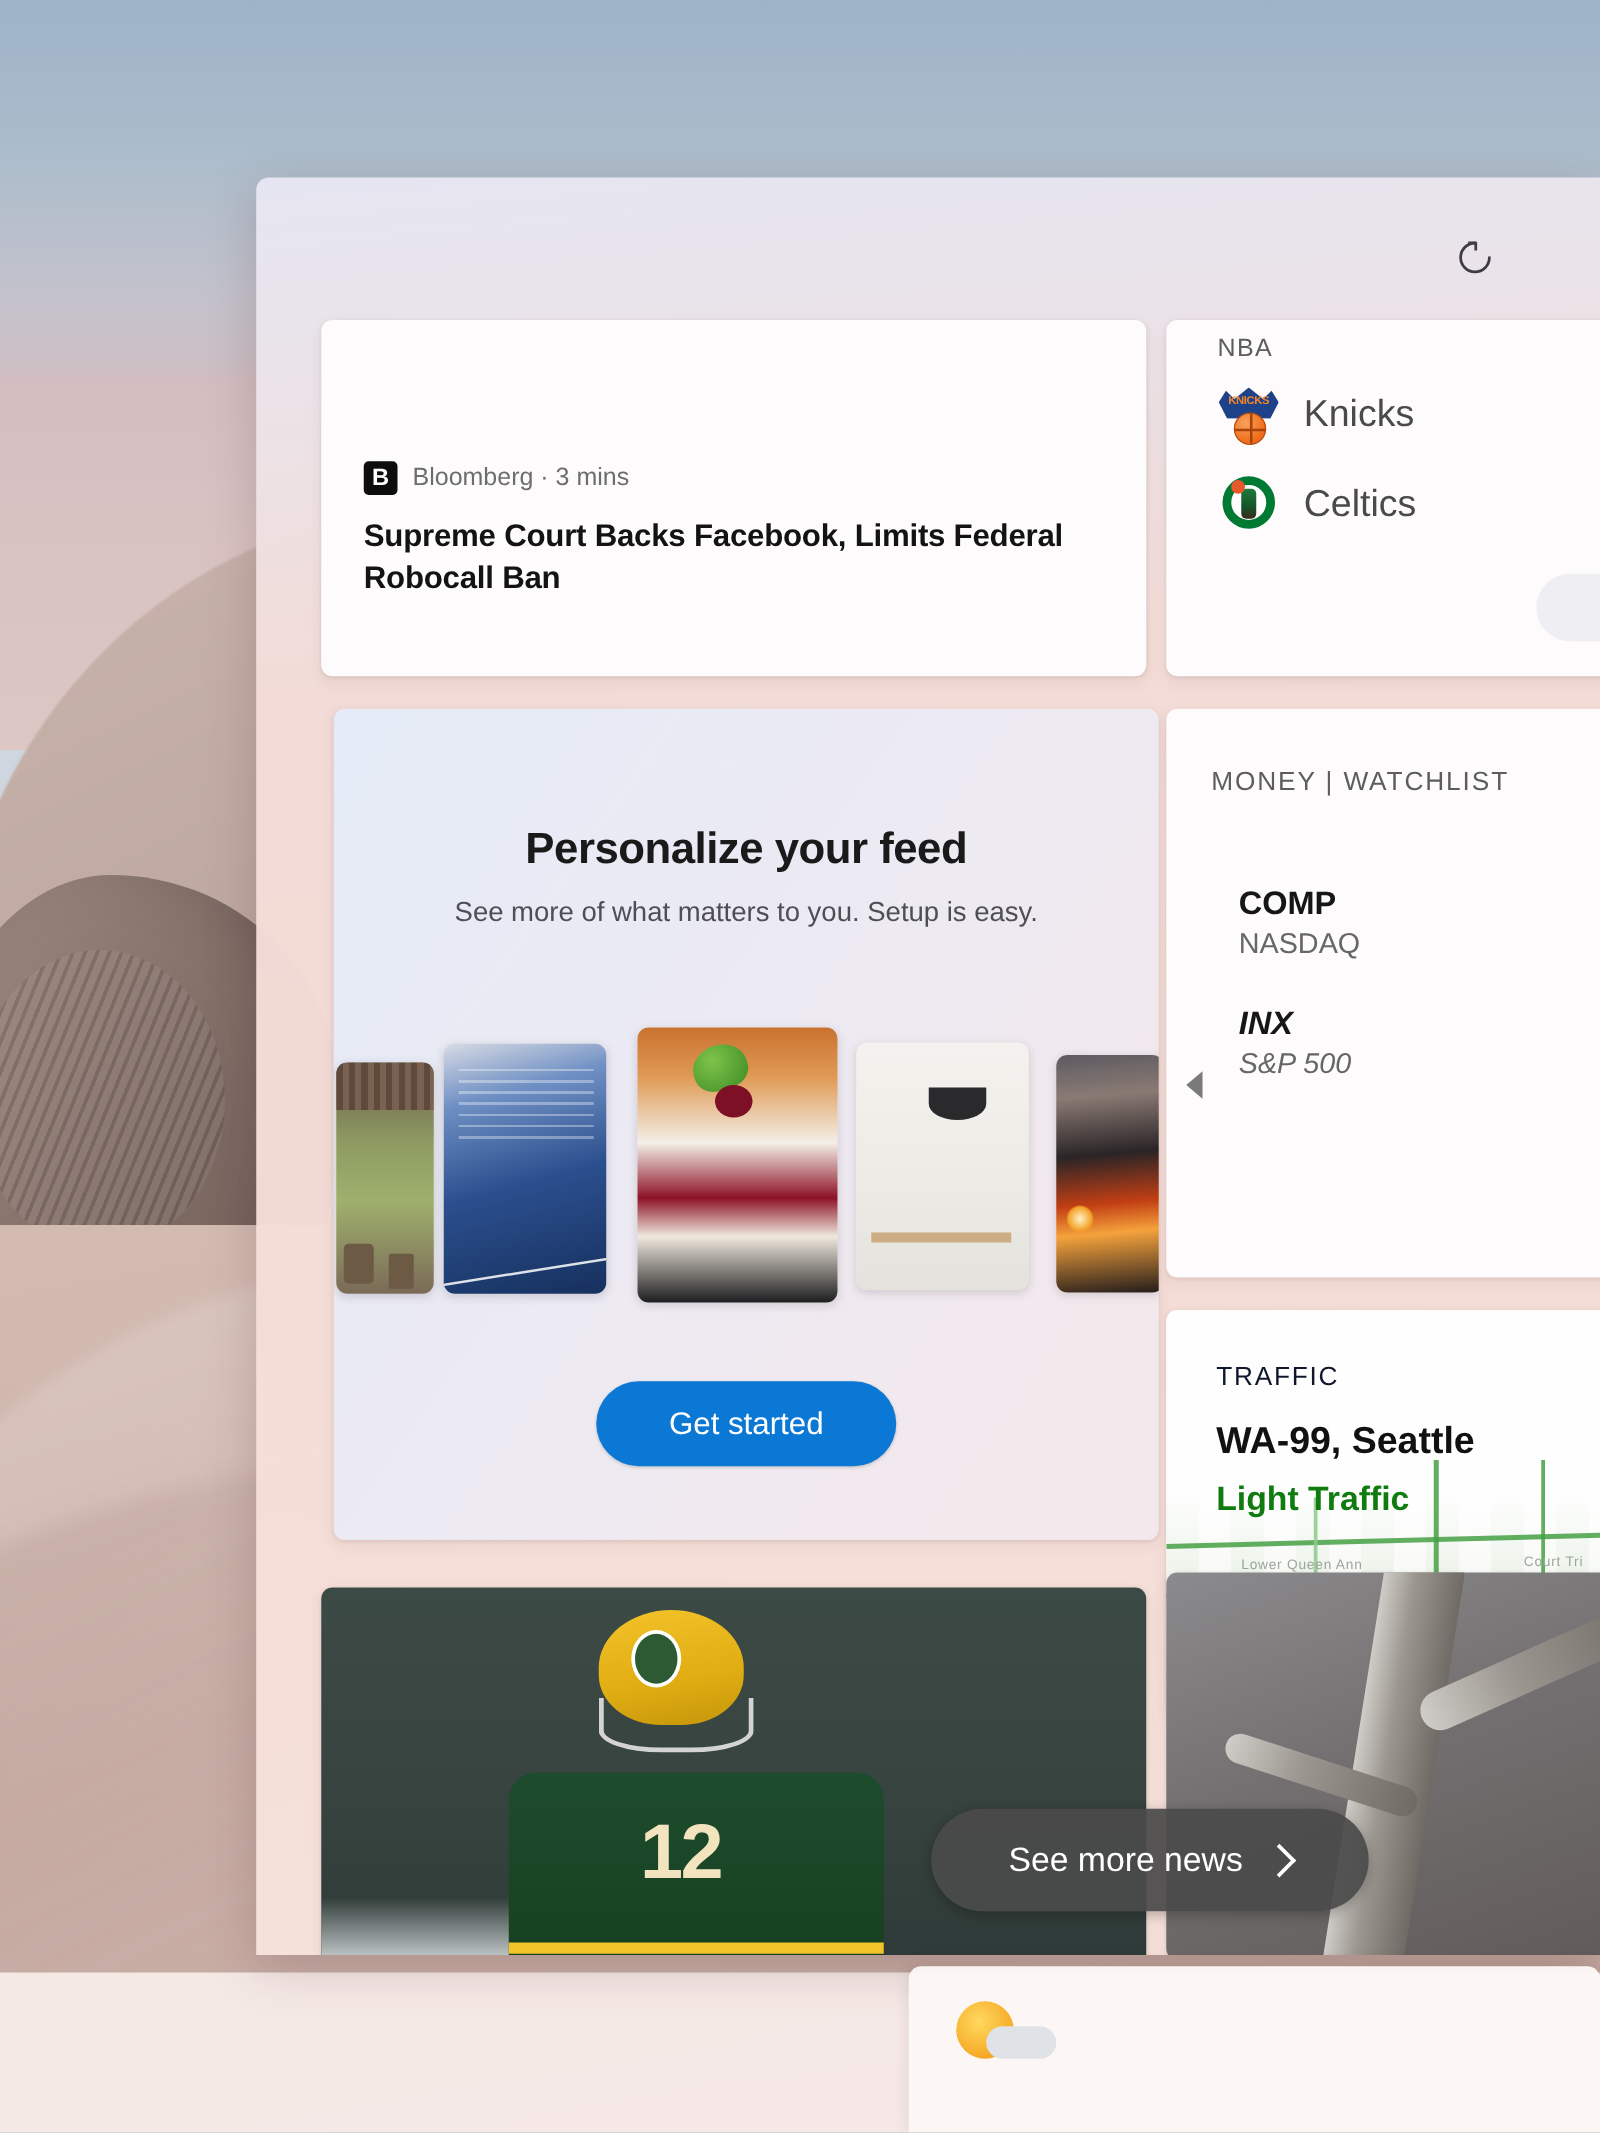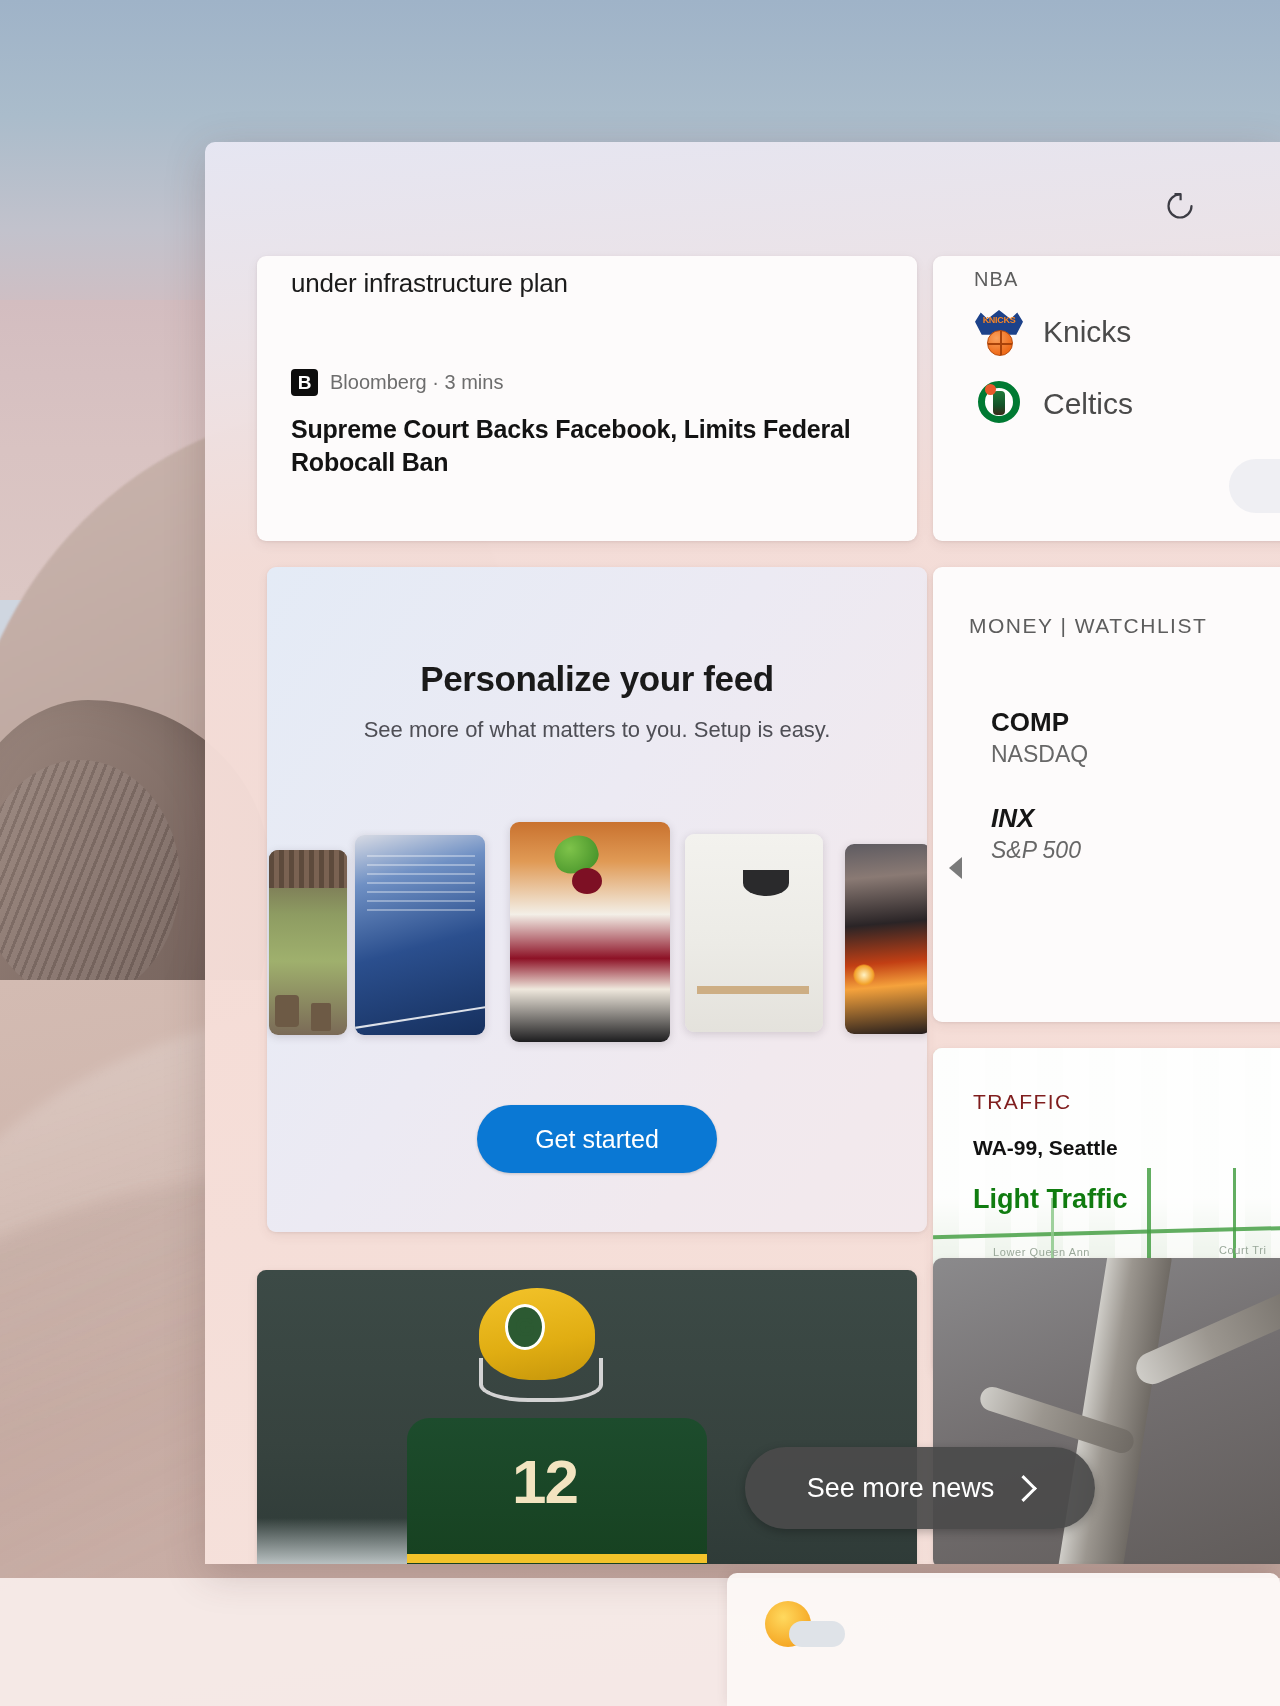--- a/index.html
+++ b/index.html
@@ -303,25 +303,25 @@
   }
   .incident{
     position:absolute;width:15px;height:14px;background:#e04646;
     clip-path:polygon(50% 0,100% 100%,0 100%);
   }
   .i1{left:60px;top:226px;}
   .i2{left:188px;top:250px;}
   .i4{left:332px;top:298px;background:#eaa13a;}
   .traffic-label{
     position:absolute;left:40px;top:42px;
-    font-size:21px;color:#7f1d1d;letter-spacing:1.4px;
+    font-size:21px;color:#0f172a;letter-spacing:1.4px;
   }
   .traffic-road{
     position:absolute;left:40px;top:88px;
-    font-size:21px;font-weight:bold;color:#111;white-space:nowrap;
+    font-size:30px;font-weight:bold;color:#111;white-space:nowrap;
   }
   .traffic-status{
     position:absolute;left:40px;top:136px;
     font-size:27px;font-weight:bold;color:#107c10;
   }
 
   
   #sports-photo-card{
     left:52px;top:1116px;width:660px;height:310px;border-radius:9px;overflow:hidden;
     background:linear-gradient(180deg,#3c4a46 0%,#37433f 55%,#2e3a37 100%);
@@ -421,21 +421,20 @@
   <div class="panel-header">
     <div id="refresh-button">
       <svg width="34" height="34" viewBox="0 0 34 34" aria-hidden="true">
         <path d="M17 5.5 A11.5 11.5 0 1 0 28.5 17" fill="none" stroke="#3c3c44" stroke-width="2.2" stroke-linecap="round"></path>
         <path d="M11.5 5.2 L17.6 5.2 L17.6 11.3" fill="none" stroke="#3c3c44" stroke-width="2.2" stroke-linejoin="round"></path>
       </svg>
     </div>
   </div>
 
   <div class="card" id="news-card">
-    <div class="news-top-title">under infrastructure plan</div>
     <div class="news-source-row">
       <div class="bloomberg-logo">B</div>
       <div class="news-source-text">Bloomberg · 3 mins</div>
     </div>
     <div class="news-headline">Supreme Court Backs Facebook, Limits Federal Robocall Ban</div>
   </div>
 
   <div class="card" id="nba-card">
     <div class="nba-label">NBA</div>
 

